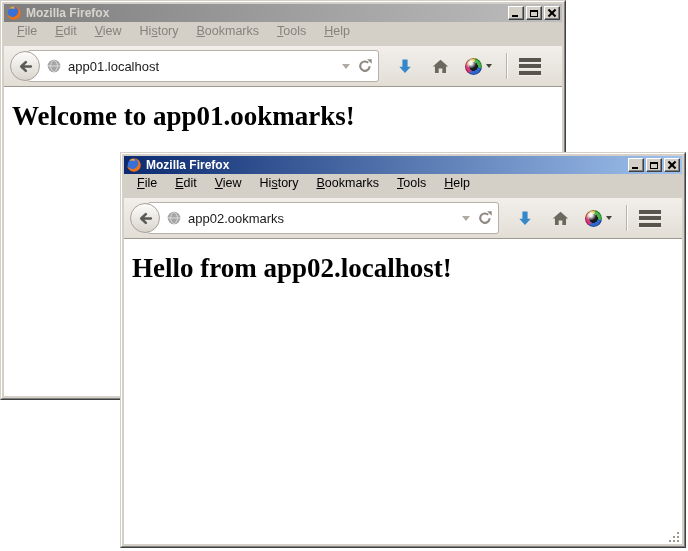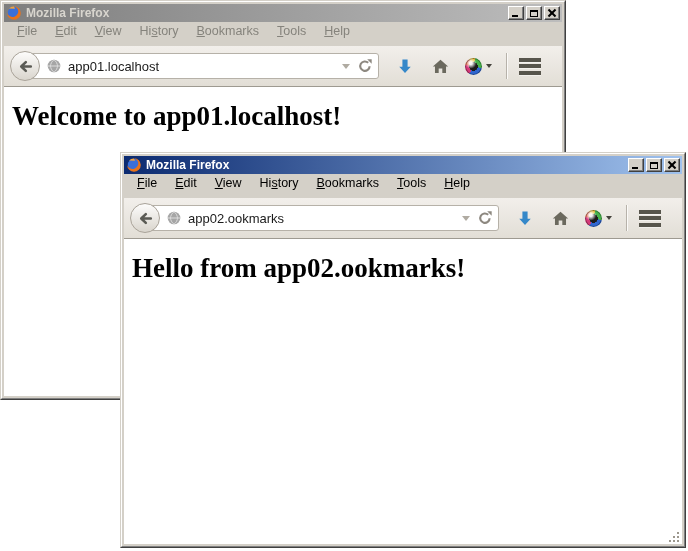--- a/index.html
+++ b/index.html
@@ -37,21 +37,21 @@
   .win-back  .menubar { color:var(--inactive-menu-text,#85837c); }
   .win-front .menubar { color:#000; }
 
   
   .toolbar { height:41px; flex:0 0 41px; display:flex; align-items:center;
              background:linear-gradient(var(--toolbar-top,#f2efeb), var(--toolbar-bottom,#e2ded6));
              border-bottom:1px solid #9e9a91; padding:0 8px 0 6px; }
   .back-btn { width:30px; height:30px; border-radius:50%; flex:0 0 30px;
               background:linear-gradient(#fdfcfb,#d9d5cd); border:1px solid #a9a399;
               display:flex; align-items:center; justify-content:center; position:relative; z-index:2; }
-  .urlbar { height:26px; flex:0 1 352px; background:#fff; border:1px solid #b6b1a8; border-radius:3px;
+  .urlbar { height:32px; flex:0 1 352px; background:#fff; border:1px solid #b6b1a8; border-radius:3px;
             margin-left:-13px; padding:0 5px 0 18px; display:flex; align-items:center; position:relative; z-index:1; }
   .globe { width:16px; height:16px; flex:0 0 16px; }
   .url-text { font-size:13px; color:#1a1a1a; margin-left:6px; flex:1; white-space:nowrap; overflow:hidden; }
   .url-dropdown { width:0; height:0; border-left:4.5px solid transparent; border-right:4.5px solid transparent;
                   border-top:5px solid #b0aba2; margin:0 7px 0 4px; }
   .reload-icon { width:16px; height:16px; }
   .tb-icon { display:inline-flex; align-items:center; justify-content:center; }
   .dl-icon   { margin-left:17px; width:18px; height:18px; }
   .home-icon { margin-left:18px; width:17px; height:17px; }
   .colorwheel { margin-left:16px; width:17px; height:17px; border-radius:50%;
@@ -143,21 +143,21 @@
     <span class="tb-icon colorwheel"></span>
     <i class="caret"></i>
     <i class="tb-sep"></i>
     <span class="hamburger">
           <i></i>
           <i></i>
           <i></i>
         </span>
   </div>
   <div class="content">
-    <h1 class="heading">Welcome to app01.localhost!</h1>
+    <h1 class="heading">Welcome to app01.ookmarks!</h1>
   </div>
  </div>
 </div>
 
 <div class="window win-front">
  <div class="frame-inner">
   <div class="titlebar">
     <span class="ff-icon">
       <svg viewBox="0 0 16 16" width="16" height="16">
             <circle cx="8" cy="8" r="6.2" fill="#3a6fd8"></circle>
@@ -222,21 +222,21 @@
     <span class="tb-icon colorwheel"></span>
     <i class="caret"></i>
     <i class="tb-sep"></i>
     <span class="hamburger">
           <i></i>
           <i></i>
           <i></i>
         </span>
   </div>
   <div class="content">
-    <h1 class="heading">Hello from app02.ookmarks!</h1>
+    <h1 class="heading">Hello from app02.localhost!</h1>
     <span class="resize-grip">
       <svg viewBox="0 0 13 13" width="13" height="13">
         <rect x="10" y="10" width="2" height="2" fill="#ffffff"></rect>
             <rect x="9" y="9" width="2" height="2" fill="#9c978d"></rect>
         <rect x="6" y="10" width="2" height="2" fill="#ffffff"></rect>
             <rect x="5" y="9" width="2" height="2" fill="#9c978d"></rect>
         <rect x="2" y="10" width="2" height="2" fill="#ffffff"></rect>
             <rect x="1" y="9" width="2" height="2" fill="#9c978d"></rect>
         <rect x="10" y="6" width="2" height="2" fill="#ffffff"></rect>
             <rect x="9" y="5" width="2" height="2" fill="#9c978d"></rect>

